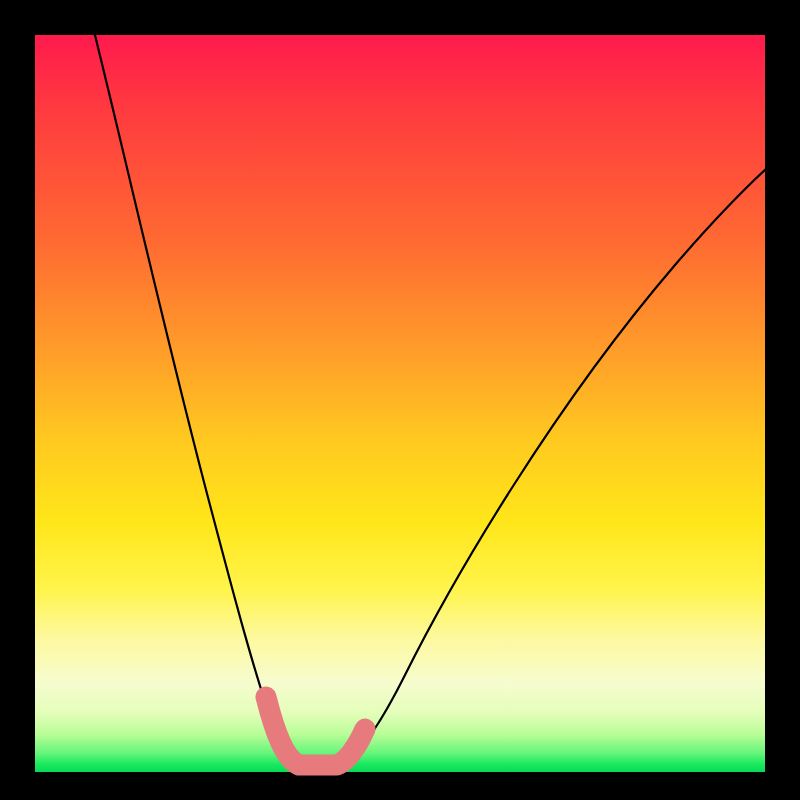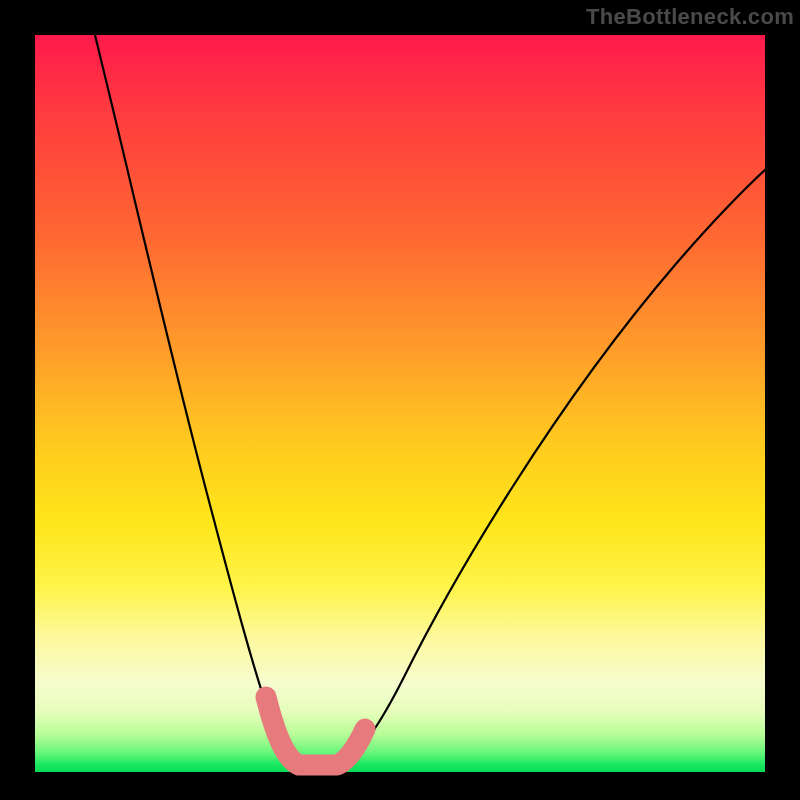--- a/index.html
+++ b/index.html
@@ -61,21 +61,20 @@
     width: 730px;
     height: 737px;
     overflow: visible;
   }
 </style>
 </head>
 <body>
 
 <div class="frame">
 
-  <div class="watermark">TheBottleneck.com</div>
 
   <div class="plot-area">
     <svg class="curves" viewBox="0 0 730 737" preserveAspectRatio="none">
       <path fill="none" stroke="#000" stroke-width="2.2" d="M 55 -20
                C 90 120, 130 300, 175 470
                C 200 565, 220 640, 238 690
                C 248 715, 256 730, 268 733
                L 300 733
                C 318 728, 340 700, 370 640
                C 420 540, 520 370, 640 230

